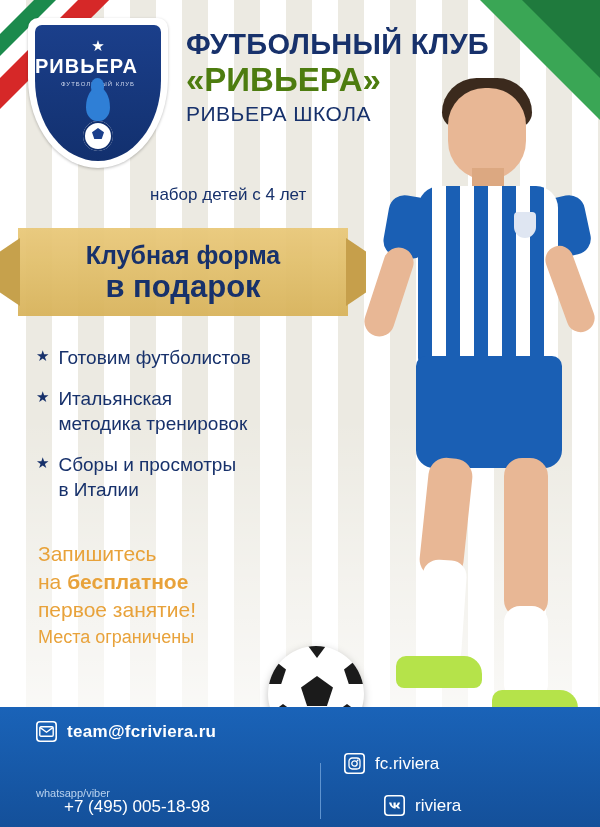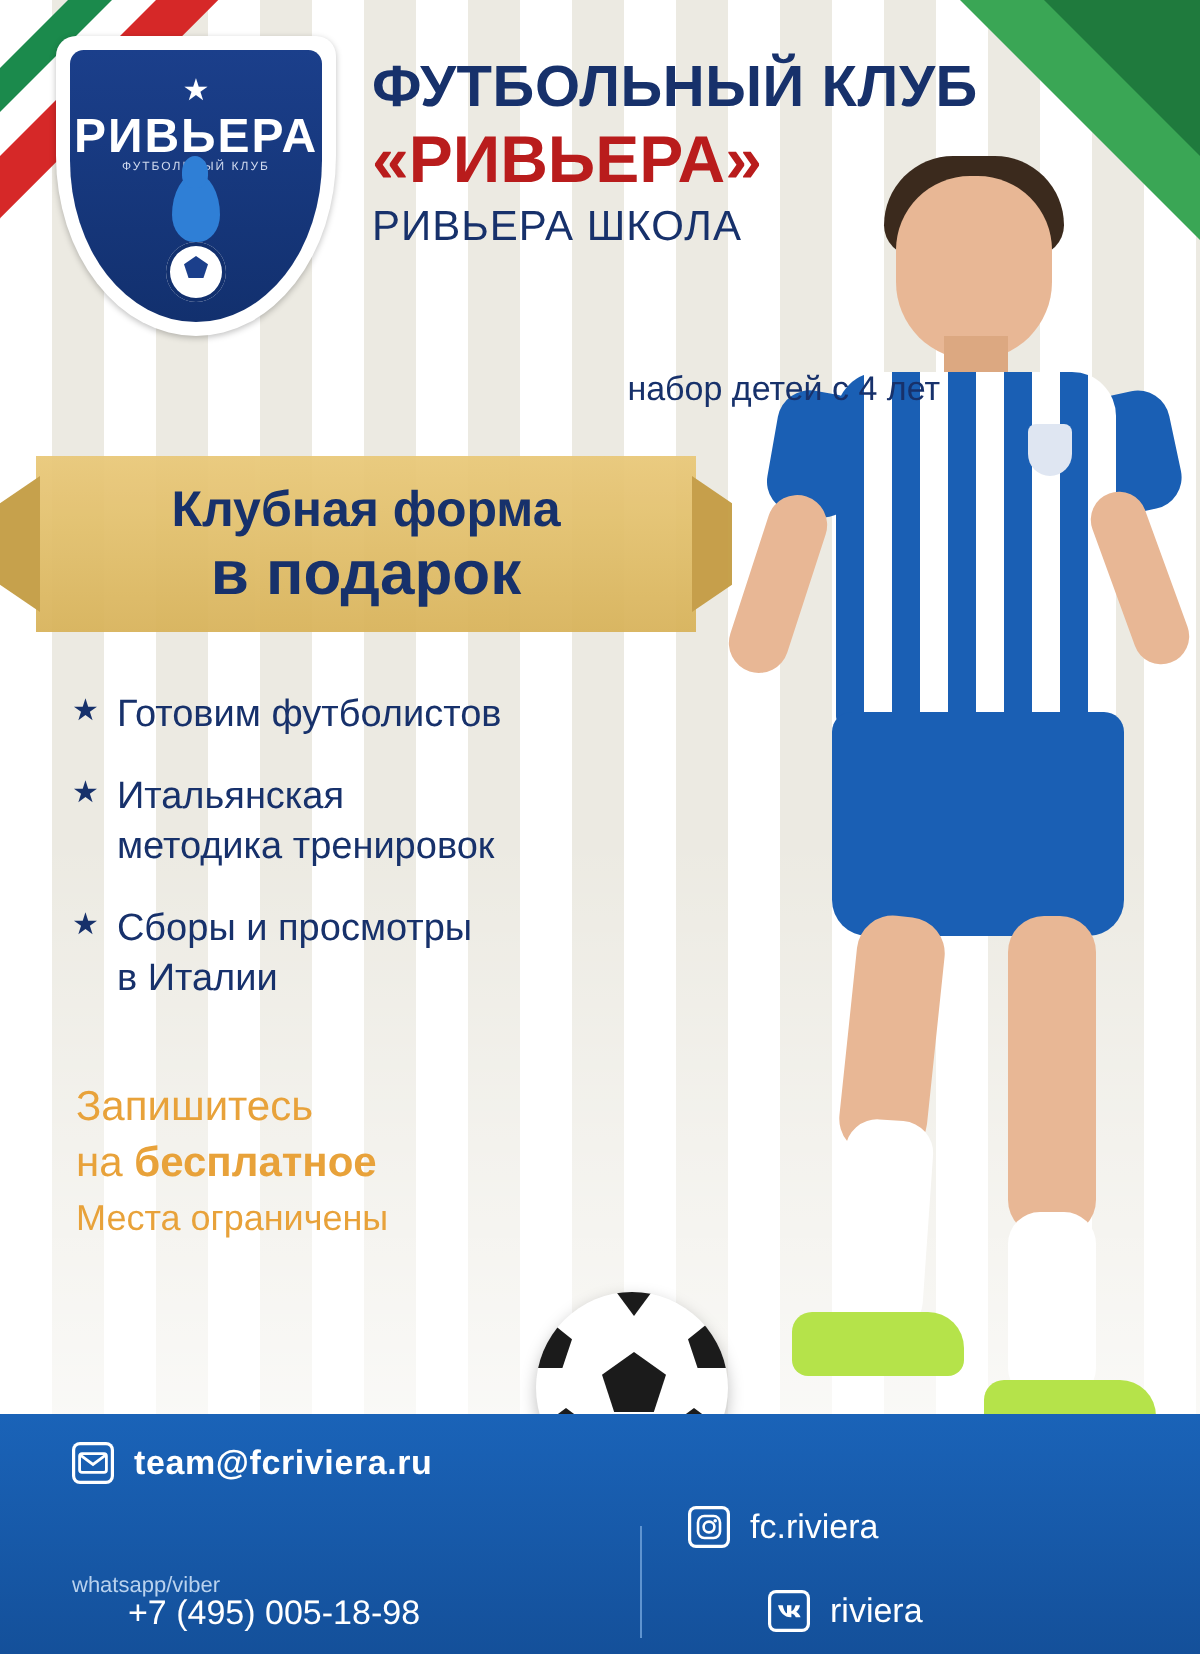--- a/index.html
+++ b/index.html
@@ -70,22 +70,22 @@
   .shield-inner{
     position:absolute;left:7px;top:7px;width:126px;height:136px;
     background:linear-gradient(180deg,#1b3f8b 0%,#12306e 100%);
     border-radius:7px 7px 64px 64px/7px 7px 82px 82px;
   }
   .shield-star{
     position:absolute;left:50%;top:13px;transform:translateX(-50%);
     color:#fff;font-size:15px;line-height:15px;
   }
   .shield-title{
-    position:absolute;left:0;right:0;top:30px;text-align:center;
-    color:#ffffff;font-weight:bold;font-size:24px;letter-spacing:1px;
+    position:absolute;left:0;right:0;top:30px;text-align:left;
+    color:#ffffff;font-weight:bold;font-size:20px;letter-spacing:1px;
   }
   .shield-sub{
     position:absolute;left:0;right:0;top:56px;text-align:center;
     color:#cfd9ee;font-size:6px;letter-spacing:1px;
   }
   .shield-ball{
     position:absolute;left:50%;top:96px;transform:translateX(-50%);
     width:30px;height:30px;border-radius:50%;
     background:#ffffff;
     box-shadow:inset 0 0 0 2px #12306e;
@@ -108,30 +108,30 @@
   
   .headline{
     position:absolute;left:186px;top:28px;width:330px;z-index:6;
     text-align:left;
   }
   .h1{
     color:#17316b;font-weight:bold;font-size:29px;line-height:32px;
     letter-spacing:0.3px;
   }
   .h2{
-    color:#b91c1c;font-weight:bold;font-size:33px;line-height:36px;
+    color:#4d7c0f;font-weight:bold;font-size:33px;line-height:36px;
     margin-top:2px;
   }
   .h3{
     color:#17316b;font-size:21px;line-height:24px;margin-top:4px;
     letter-spacing:0.5px;
   }
   .h4{
     position:absolute;left:150px;top:185px;width:320px;z-index:6;
-    color:#17316b;font-size:17px;text-align:right;
+    color:#17316b;font-size:17px;text-align:left;
   }
 
   
   .ribbon-wrap{position:absolute;left:18px;top:228px;width:330px;height:90px;z-index:6;}
   .ribbon-band{
     position:absolute;left:0;top:0;width:330px;height:88px;
     background:linear-gradient(180deg,#e9c97a 0%,#d9b45c 100%);
     opacity:0.95;
   }
   .ribbon-band:before{
@@ -340,20 +340,21 @@
       <span class="btxt" style="white-space:pre-line">Сборы и просмотры
 в Италии</span>
     </div>
   </div>
 
   <div class="cta">
     <div>Запишитесь</div>
     <div>
       <span>на </span><b>бесплатное</b>
     </div>
+    <div>первое занятие!</div>
     <div class="small">Места ограничены</div>
   </div>
 
   <div class="player">
     <div class="p-hair"></div>
     <div class="p-head"></div>
     <div class="p-neck"></div>
     <div class="p-sleeve-l"></div>
     <div class="p-sleeve-r"></div>
     <div class="p-torso"></div>

